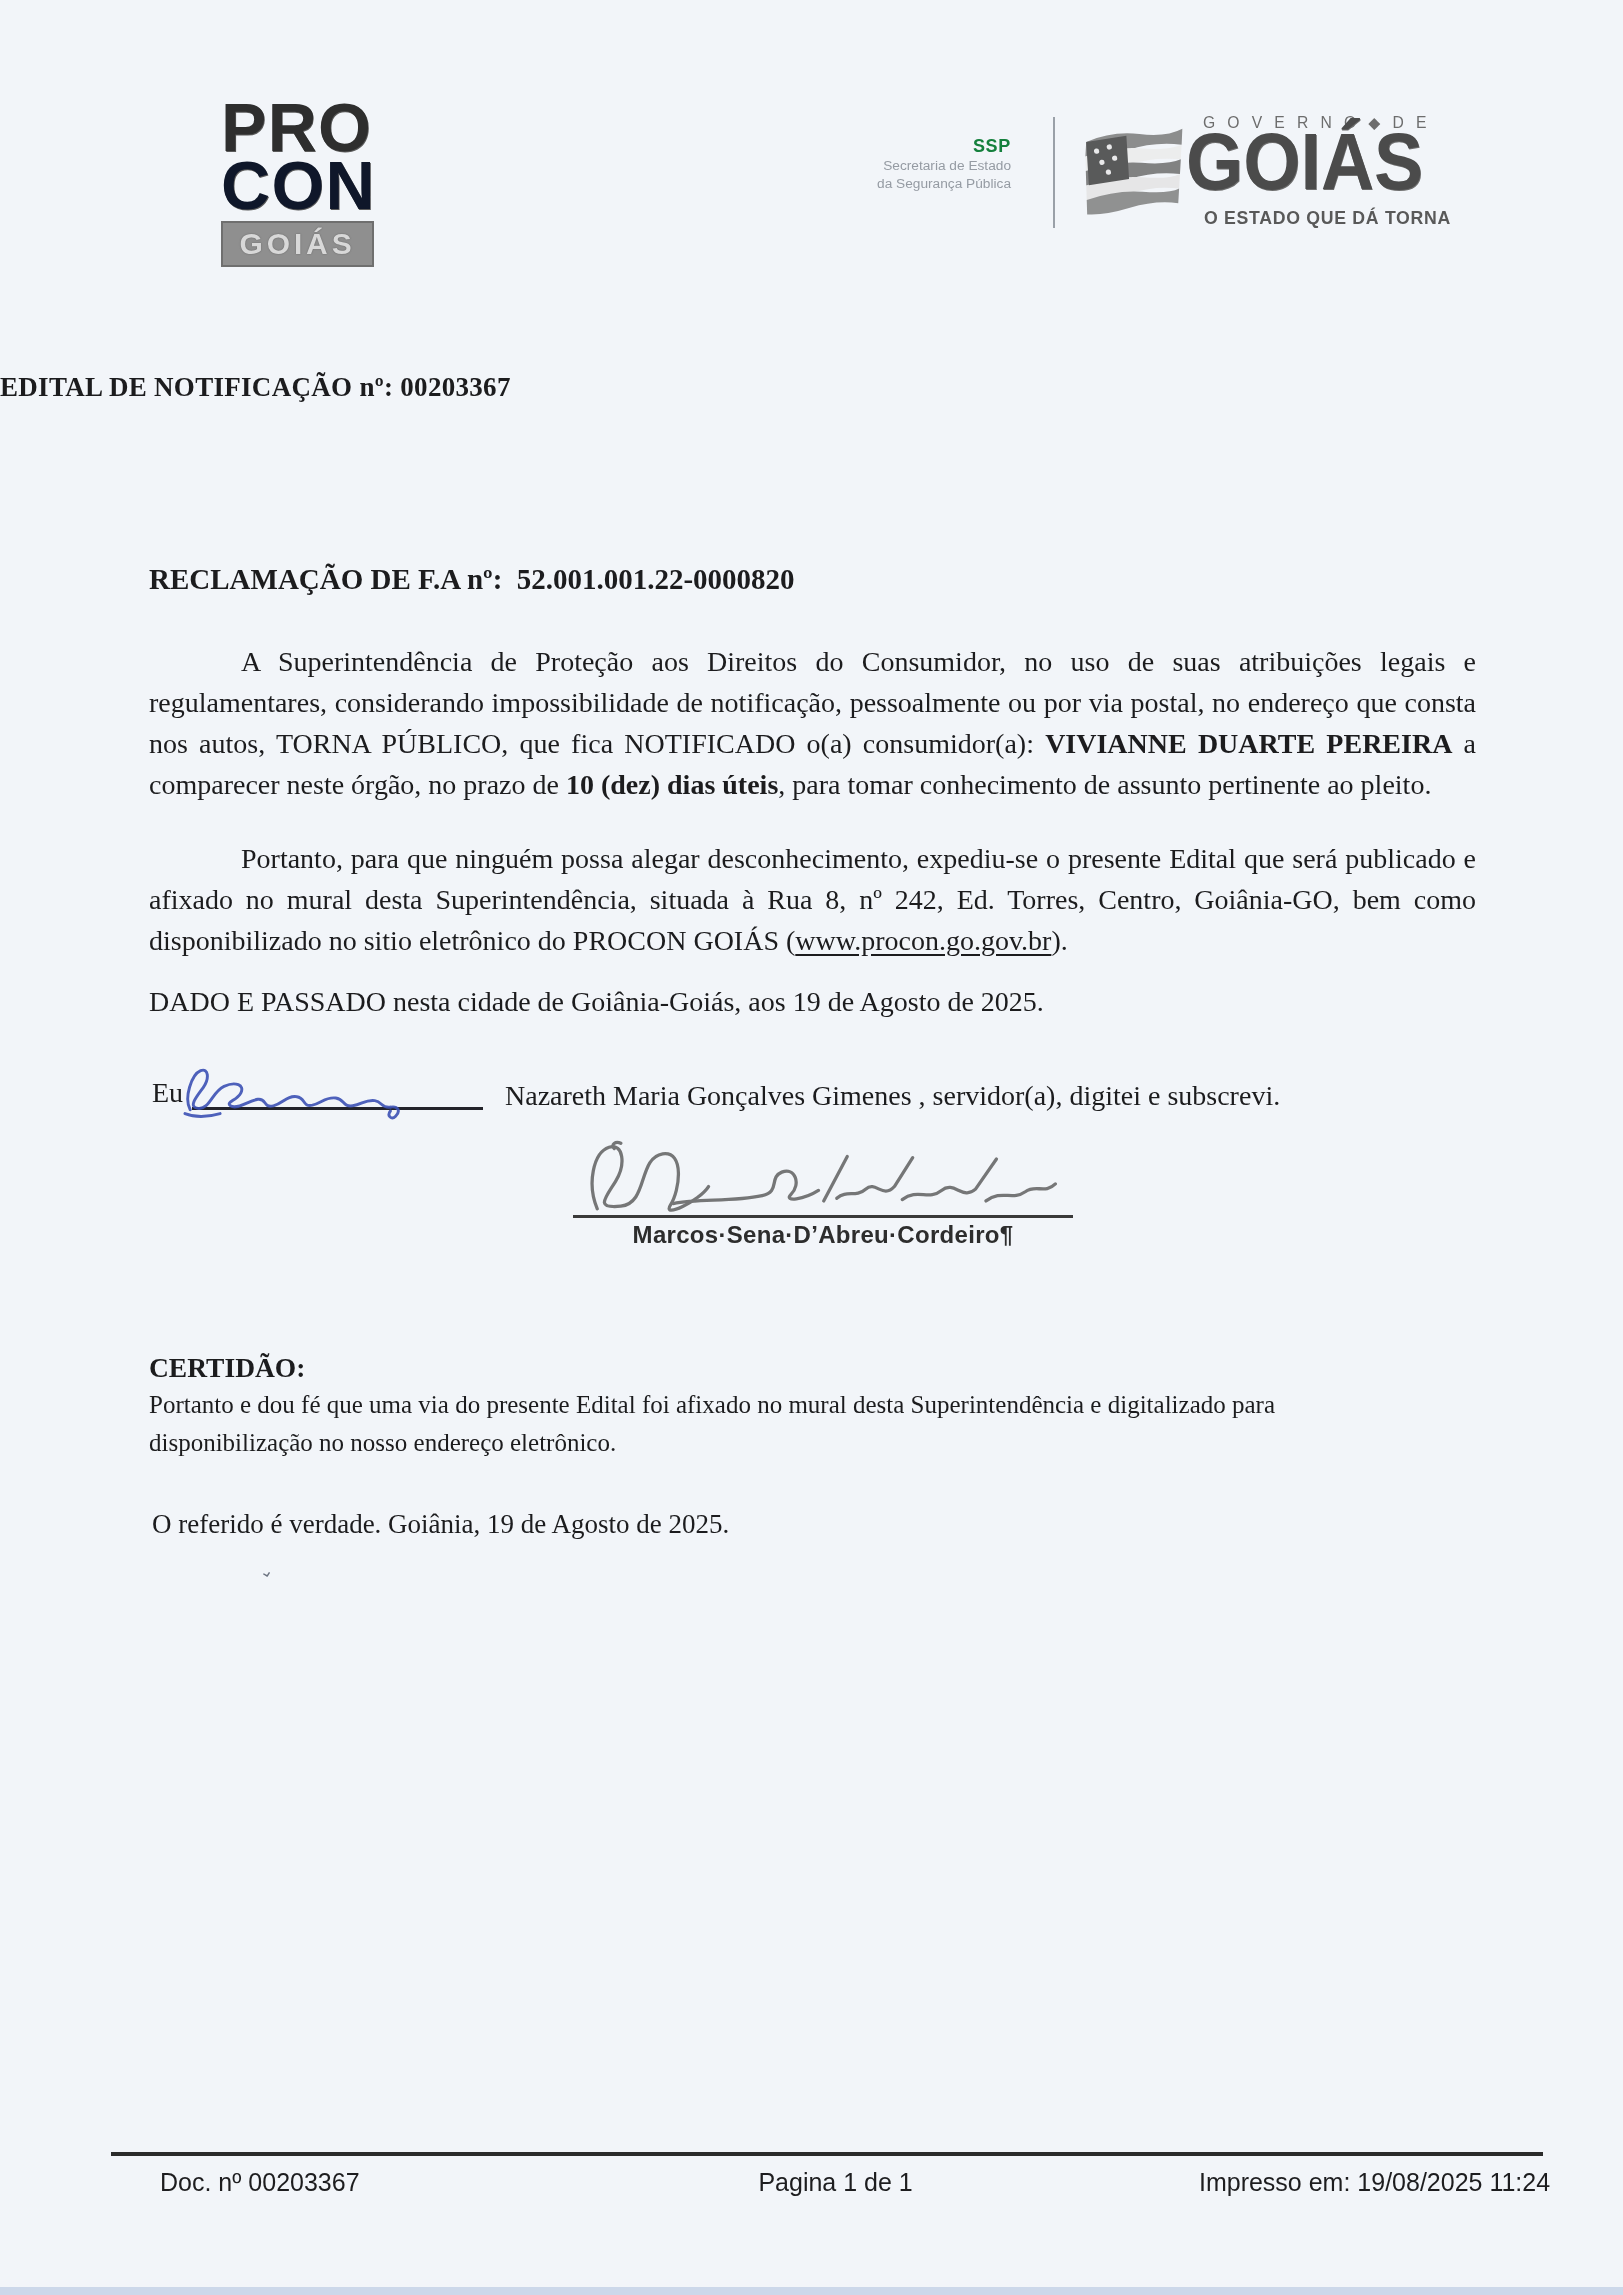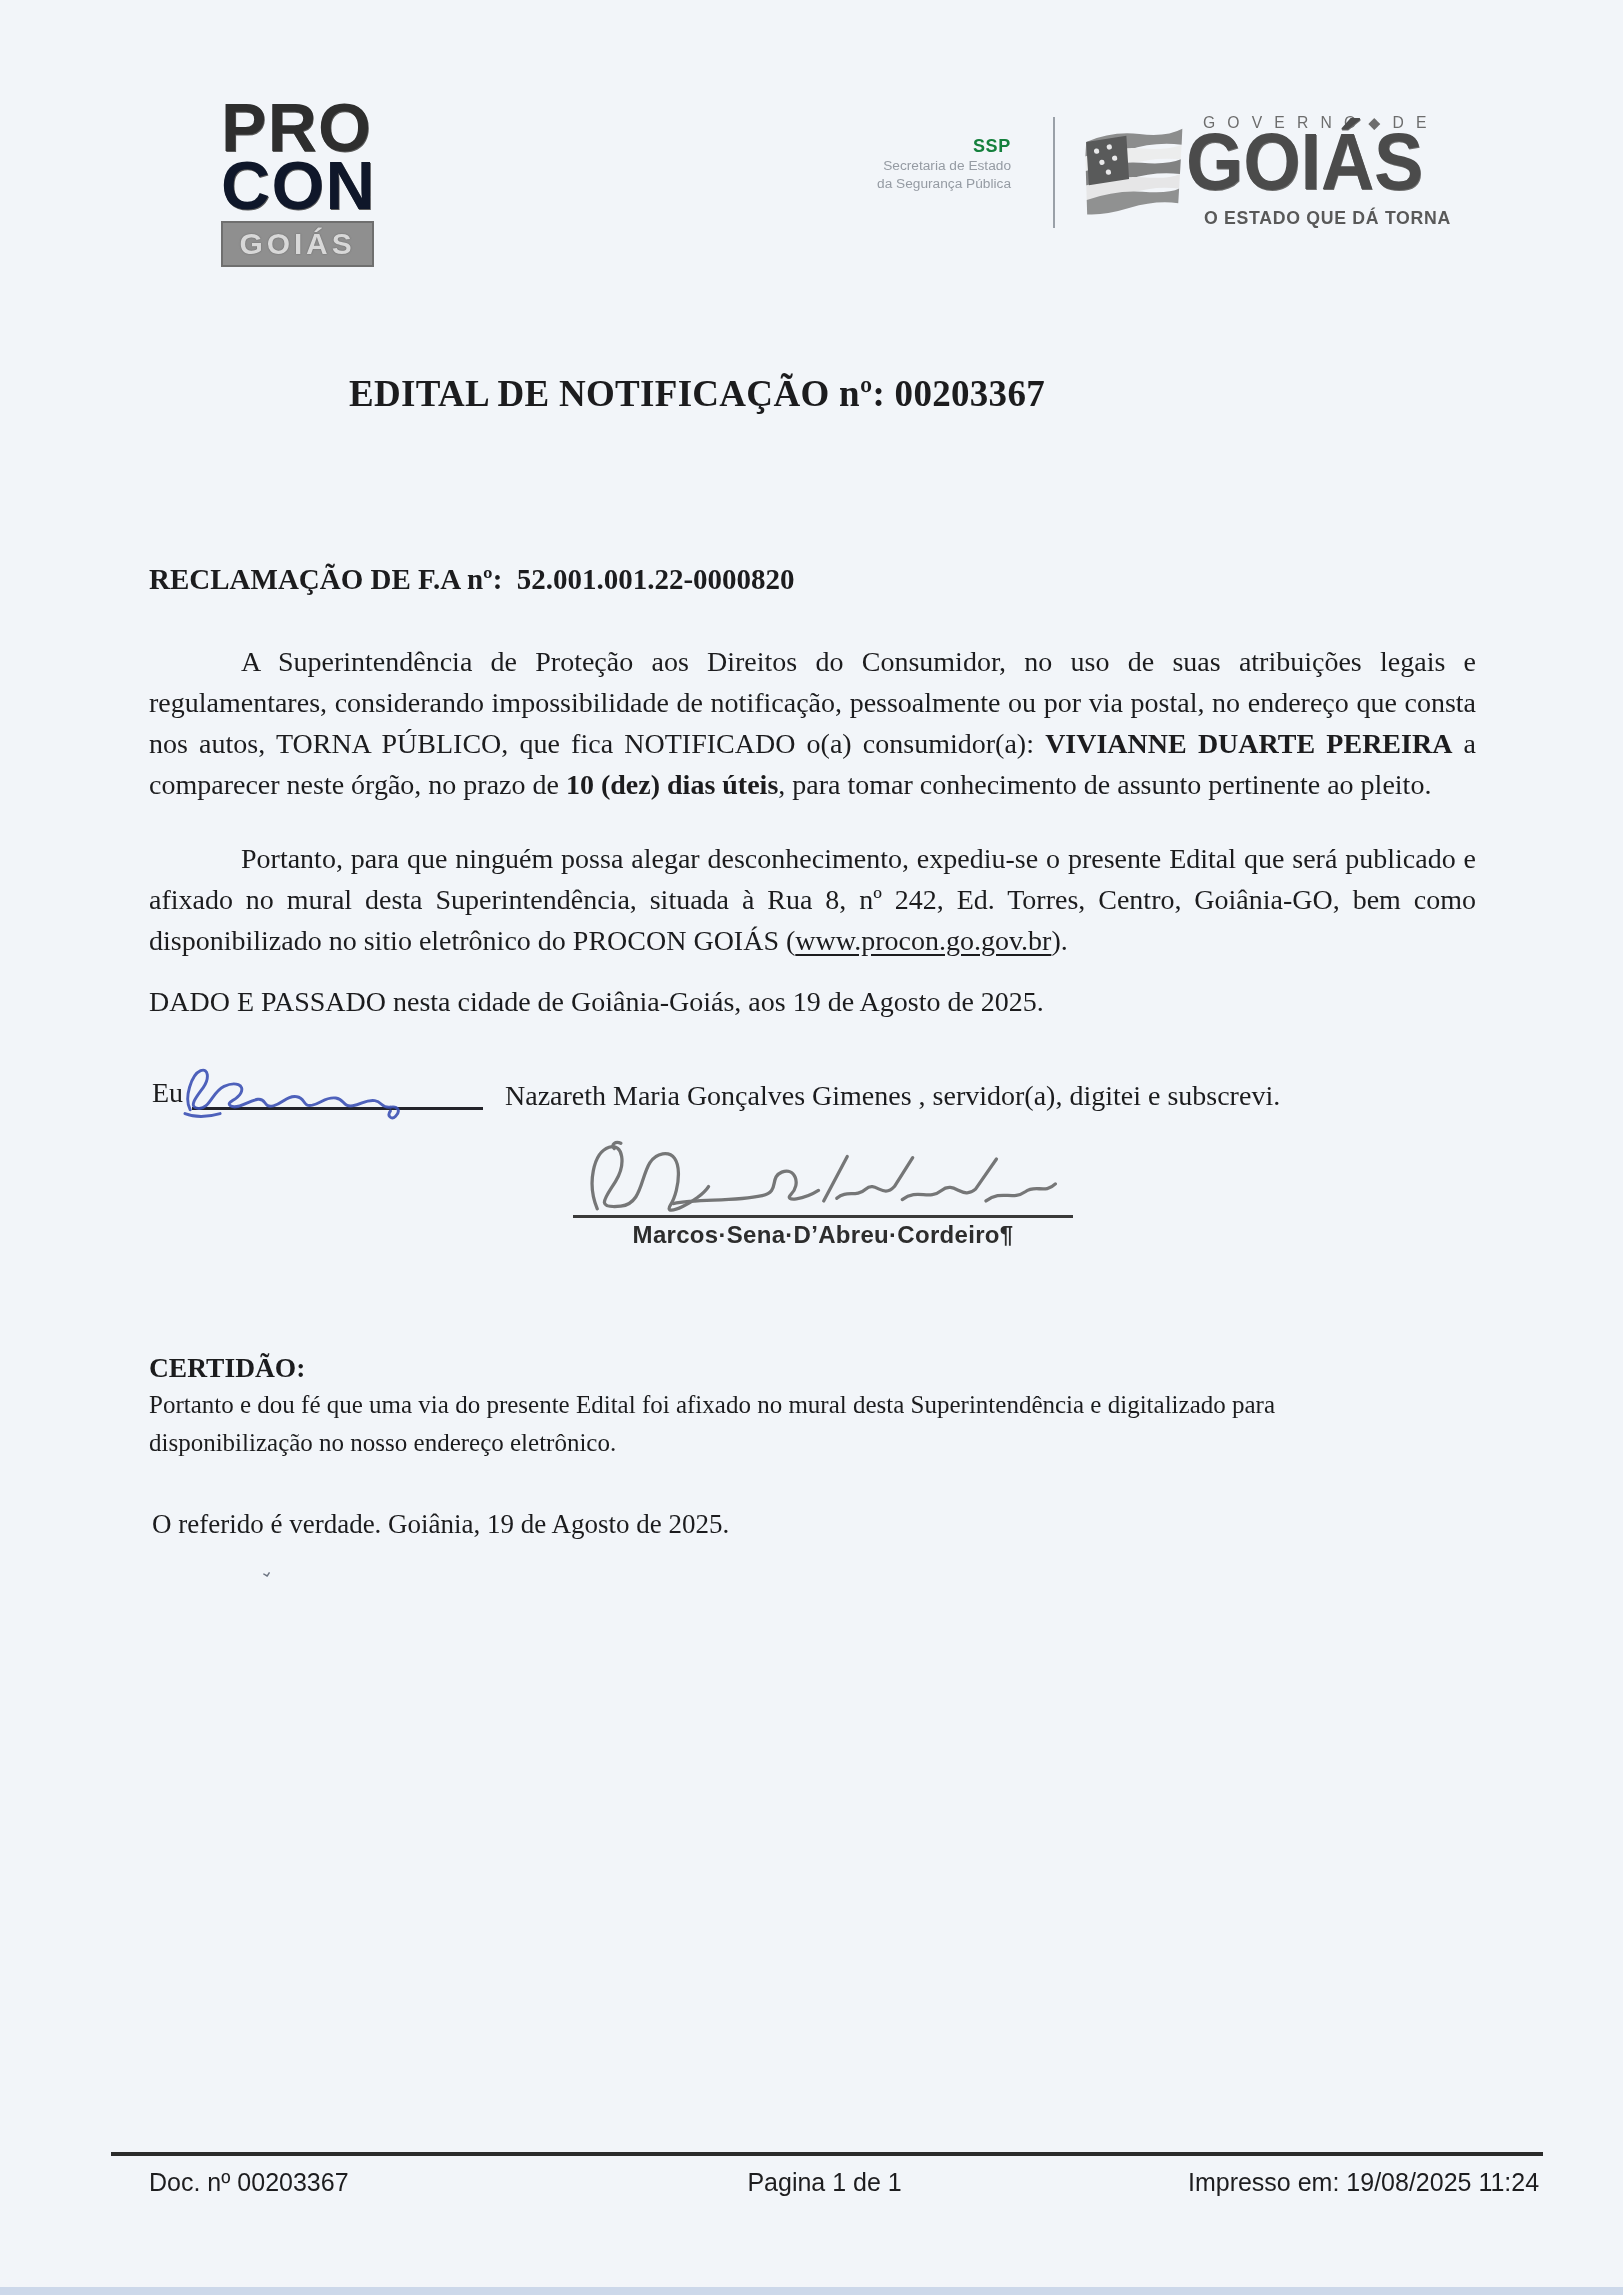--- a/index.html
+++ b/index.html
@@ -49,22 +49,22 @@
     font-family:"Liberation Sans", sans-serif;
     font-weight:900;font-size:80px;line-height:77px;color:#4b4b4b;
     letter-spacing:0;transform:scaleX(.92);transform-origin:left top;
     text-shadow:0.7px 0.7px 0 #6d6d6d;}
   .gov-slogan{left:1204px;top:208px;width:249px;
     font-family:"Liberation Sans", sans-serif;
     font-size:17.7px;font-weight:700;letter-spacing:0.7px;color:#595959;
     white-space:nowrap;}
 
   
-  .doc-title{left:0;top:372px;width:1394px;text-align:center;
-    font-size:37px;font-weight:700;letter-spacing:0.3px;}
+  .doc-title{left:0;top:372px;width:1394px;text-align:left;
+    font-size:27px;font-weight:700;letter-spacing:0.3px;}
   .case-line{left:149px;top:563px;font-size:29px;font-weight:700;}
   .case-number{margin-left:14.4px;}
   .para{left:149px;width:1327px;font-size:28px;line-height:41px;
     text-align:justify;text-indent:92px;}
   .p1{top:641px;}
   .p2{top:838px;}
   .doc-link{text-decoration:underline;color:#1c1c1e;text-underline-offset:3.9px;}
   .dado{left:149px;top:986px;font-size:28px;}
   .eu-prefix{left:152px;top:1077px;font-size:28px;}
   .eu-underline{left:192px;top:1107px;width:291px;height:2.6px;background:#23232a;}
@@ -82,21 +82,21 @@
     font-size:26px;font-weight:600;letter-spacing:0.3px;color:#2d2d2d;}
 
   
   .cert-title{left:149px;top:1352px;font-size:27.5px;font-weight:700;}
   .cert-body{left:149px;top:1386px;width:1260px;font-size:25px;line-height:38px;}
   .closing{left:152px;top:1509px;font-size:27px;}
   .stray-mark{left:259px;top:1561px;font-size:17px;color:#6b7280;transform:rotate(-12deg);}
 
   
   .footer-rule{left:111px;top:2152px;width:1432px;height:3.9px;background:#2b2b2b;}
-  .footer-row{left:111px;top:2168px;width:1432px;
+  .footer-row{left:122px;top:2168px;width:1432px;
     font-family:"Liberation Sans", sans-serif;font-size:25px;color:#1d1d1f;
     display:flex;align-items:flex-end;}
   .footer-doc{padding-left:38px;width:419px;}
   .footer-page{flex:1;text-align:center;}
   .footer-printed{width:458px;text-align:right;padding-right:3.9px;}
 
   .bottom-strip{left:0;bottom:0;width:1623px;height:7.9px;background:#ccd8ea;}
 </style>
 </head>
 <body>

